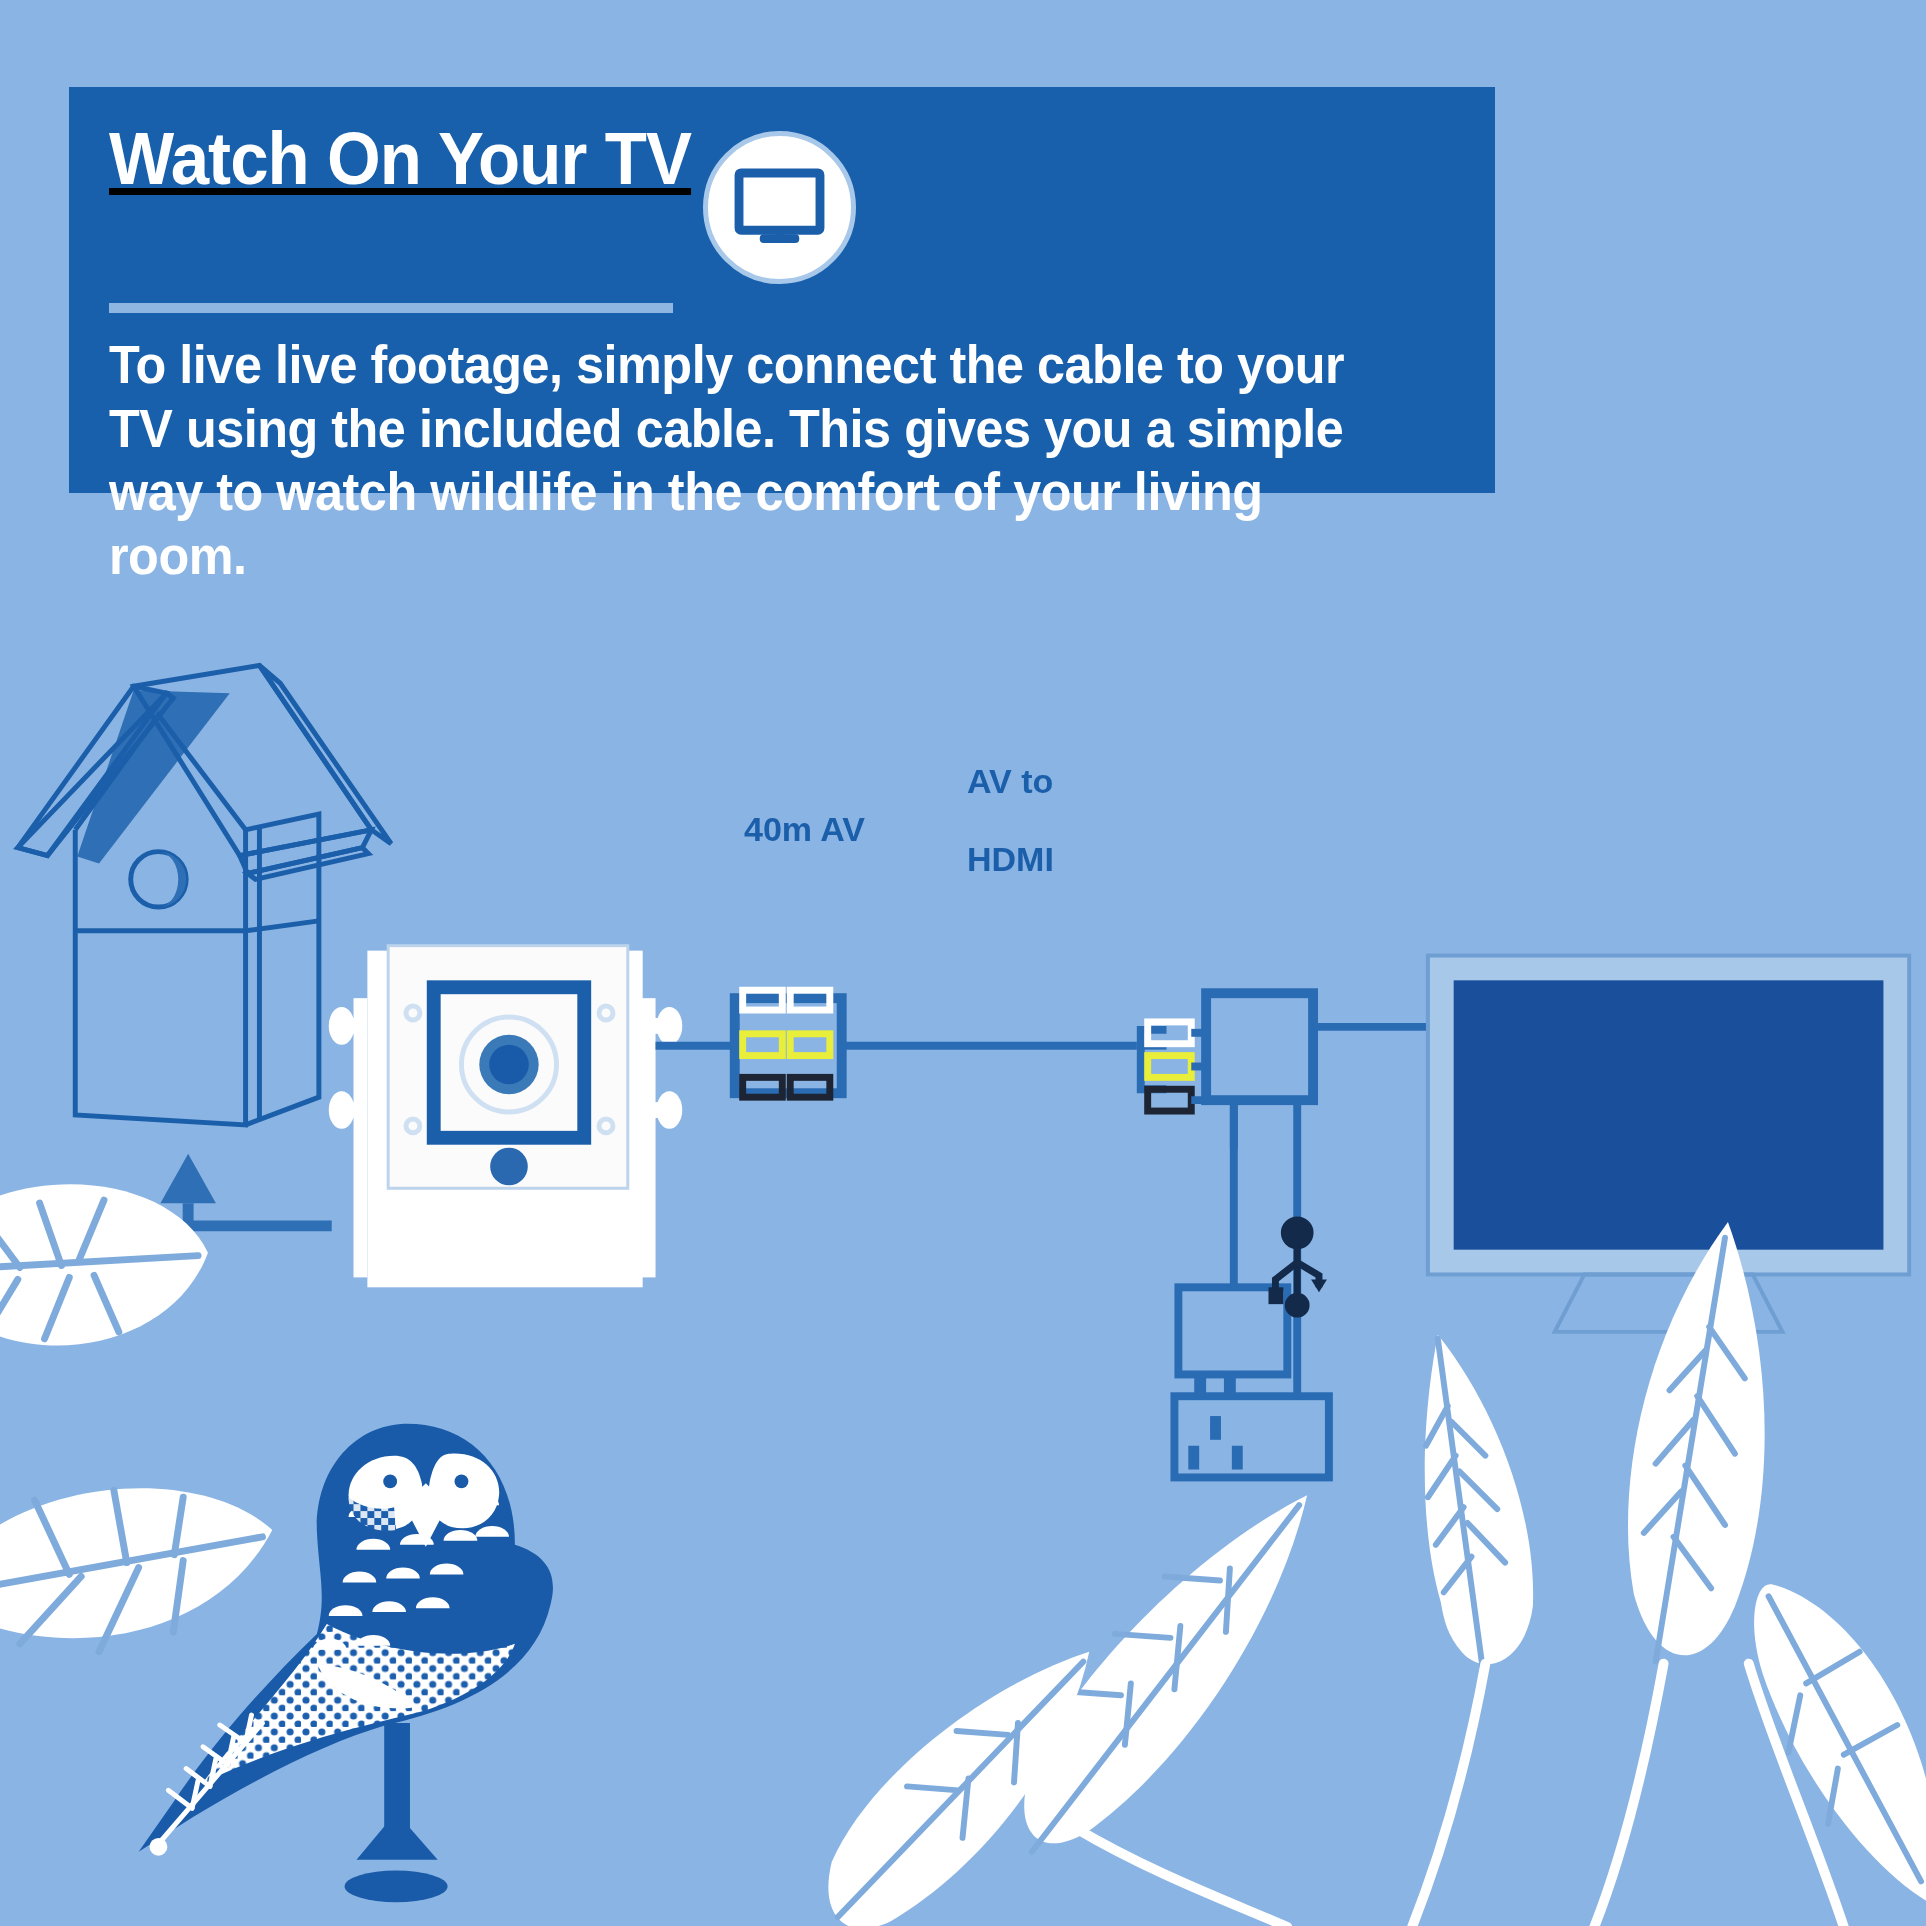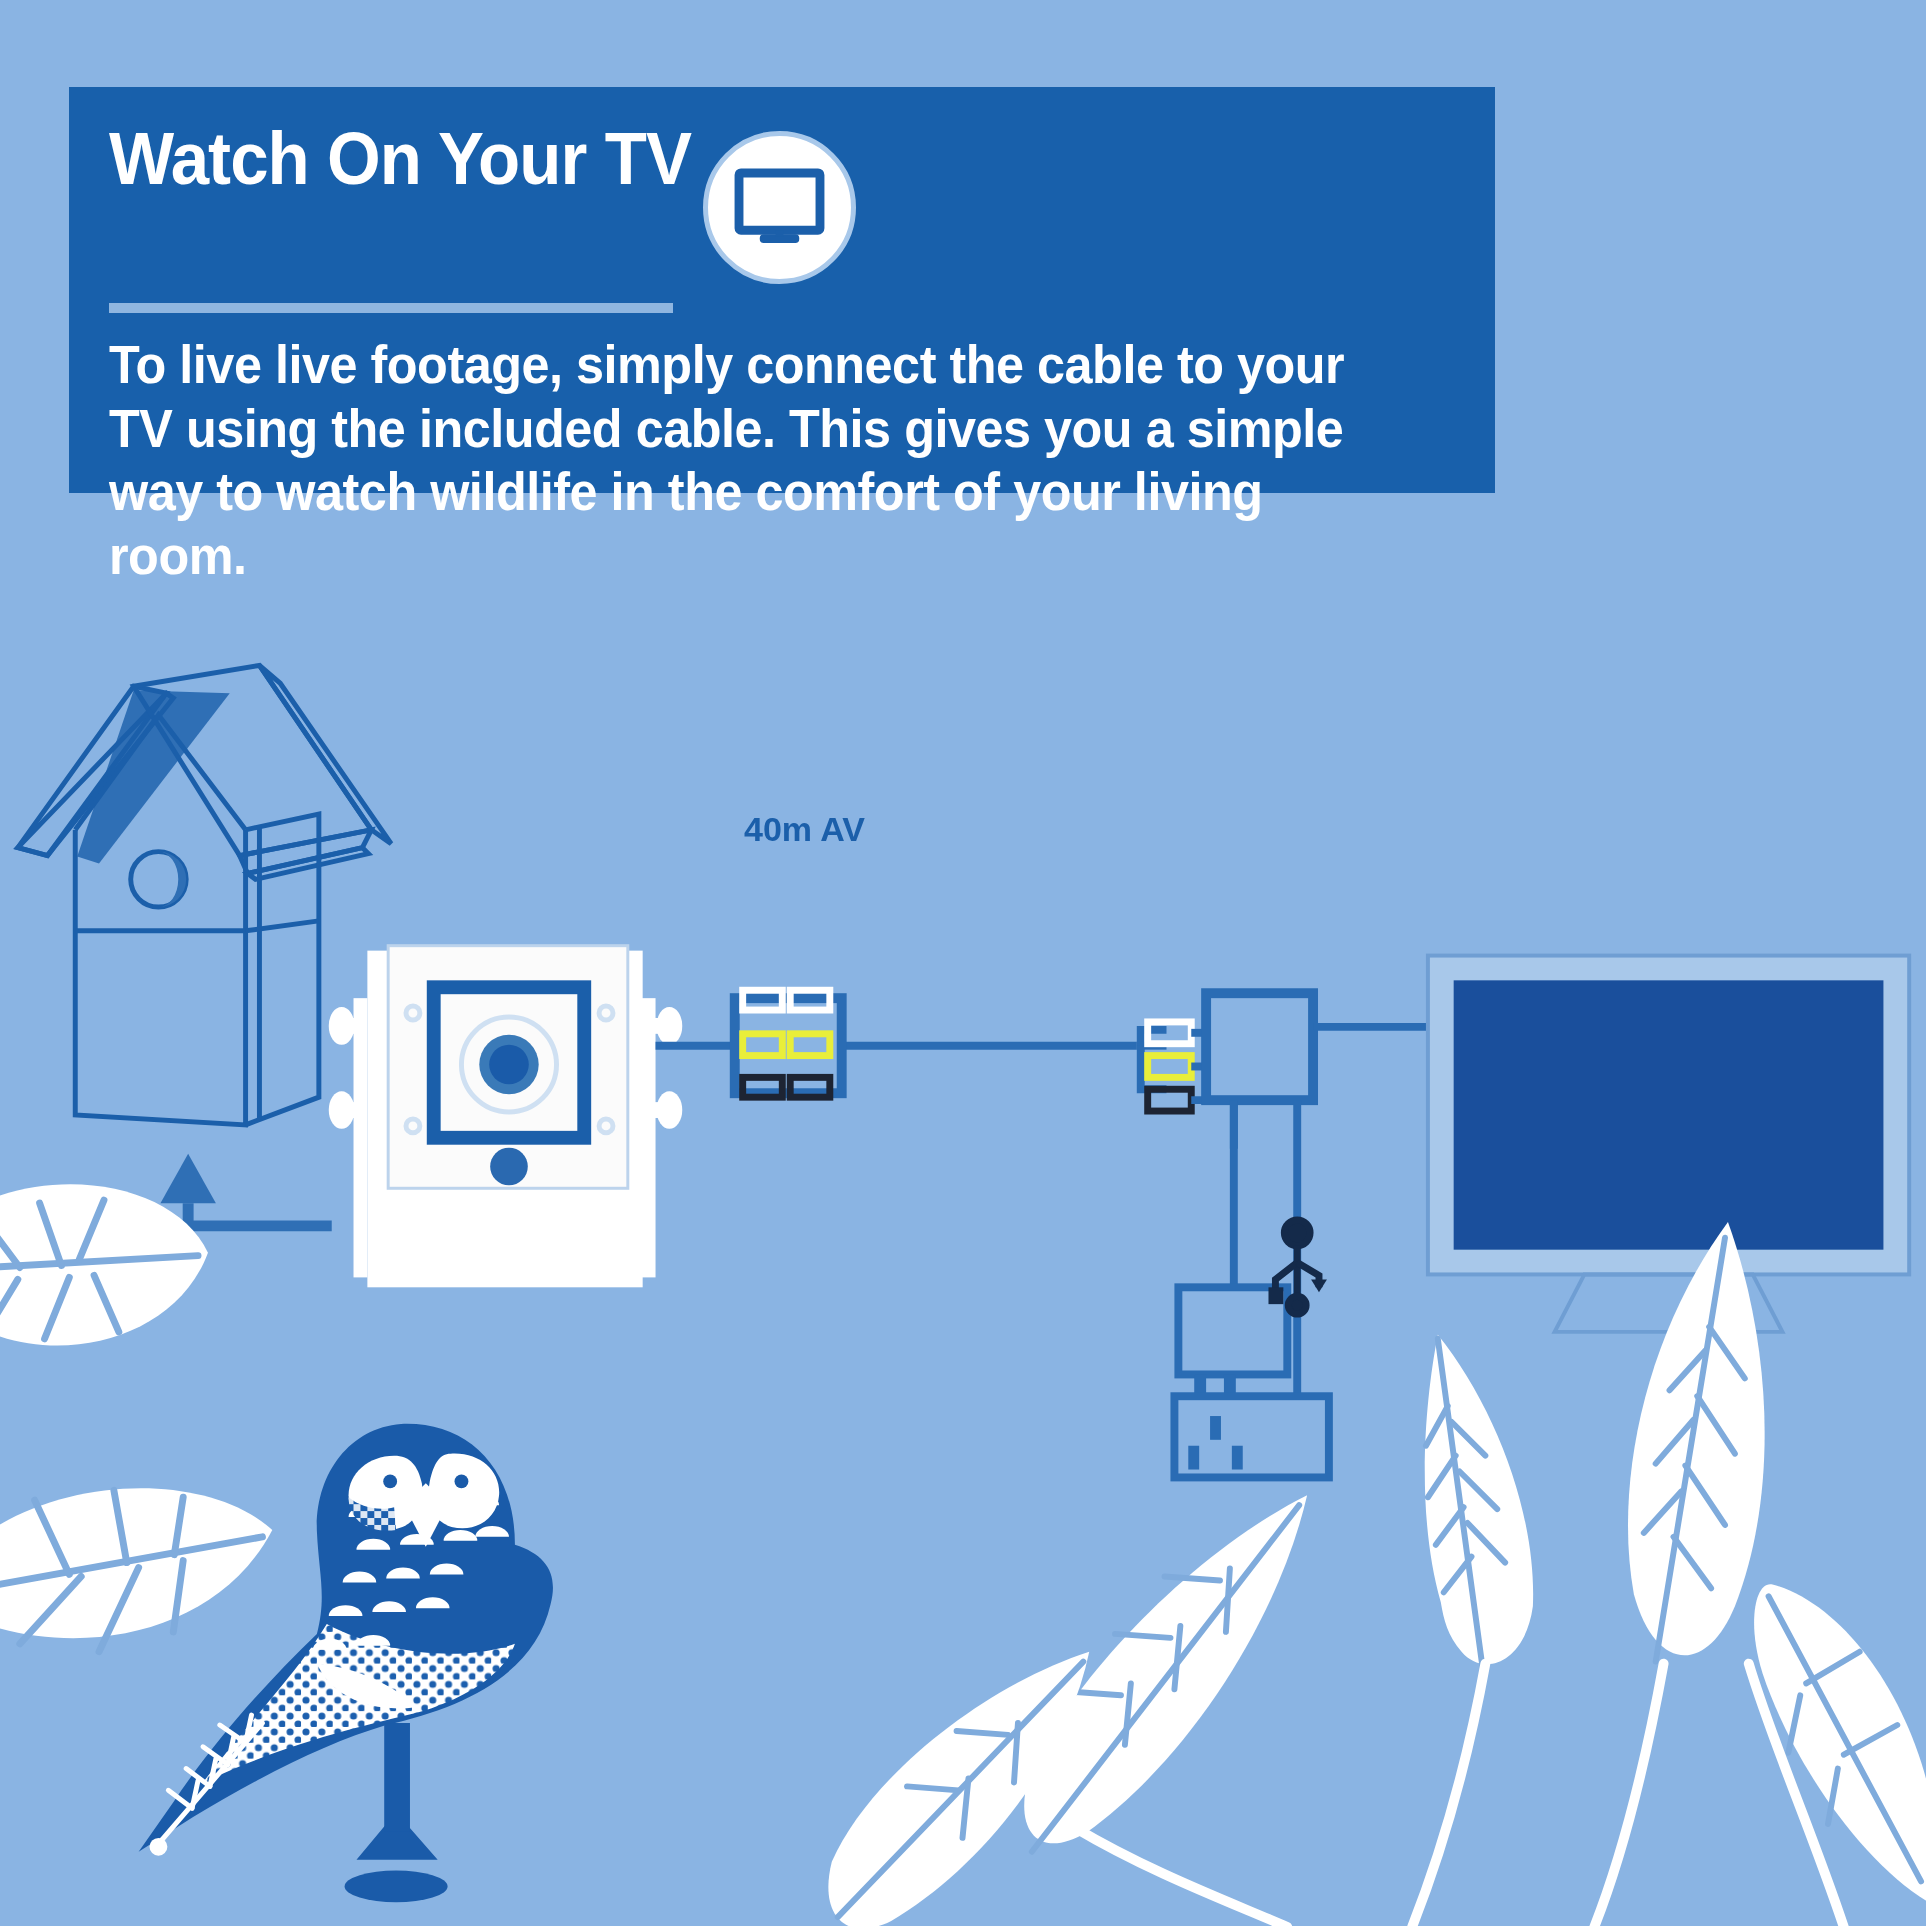--- a/index.html
+++ b/index.html
@@ -20,21 +20,21 @@
     width:1426px; height:406px;
     background:#1860ab;
     box-sizing:border-box;
     padding:34px 40px 0 40px;
   }
   .header-accent{
     position:absolute;left:69px;top:87px;width:9px;height:406px;
     background:#9cc0e8;
   }
   .title-row{
-    display:flex;align-items:flex-end;gap:34px;position:relative;
+    display:flex;align-items:flex-end;gap:34px;position:relative;text-decoration:underline;
   }
   .title-text{
     color:#ffffff;
     font-size:75px;
     font-weight:bold;
     line-height:1;
     letter-spacing:-1px;
     white-space:nowrap;
     transform:scaleX(0.92);
     transform-origin:left center;
@@ -442,15 +442,19 @@
       </div>
     </div>
 
     <div class="title-rule"></div>
 
     <div class="body-text">To live live footage, simply connect the cable to your TV using the included cable. This gives you a simple way to watch wildlife in the comfort of your living room.</div>
   </div>
 
   <div class="diagram-label" id="label-20m">40m AV</div>
 
+  <div class="diagram-label" id="label-avhdmi">
+    <div>AV to</div>
+    <div>HDMI</div>
+  </div>
 
 </div>
 
 
 </body></html>

